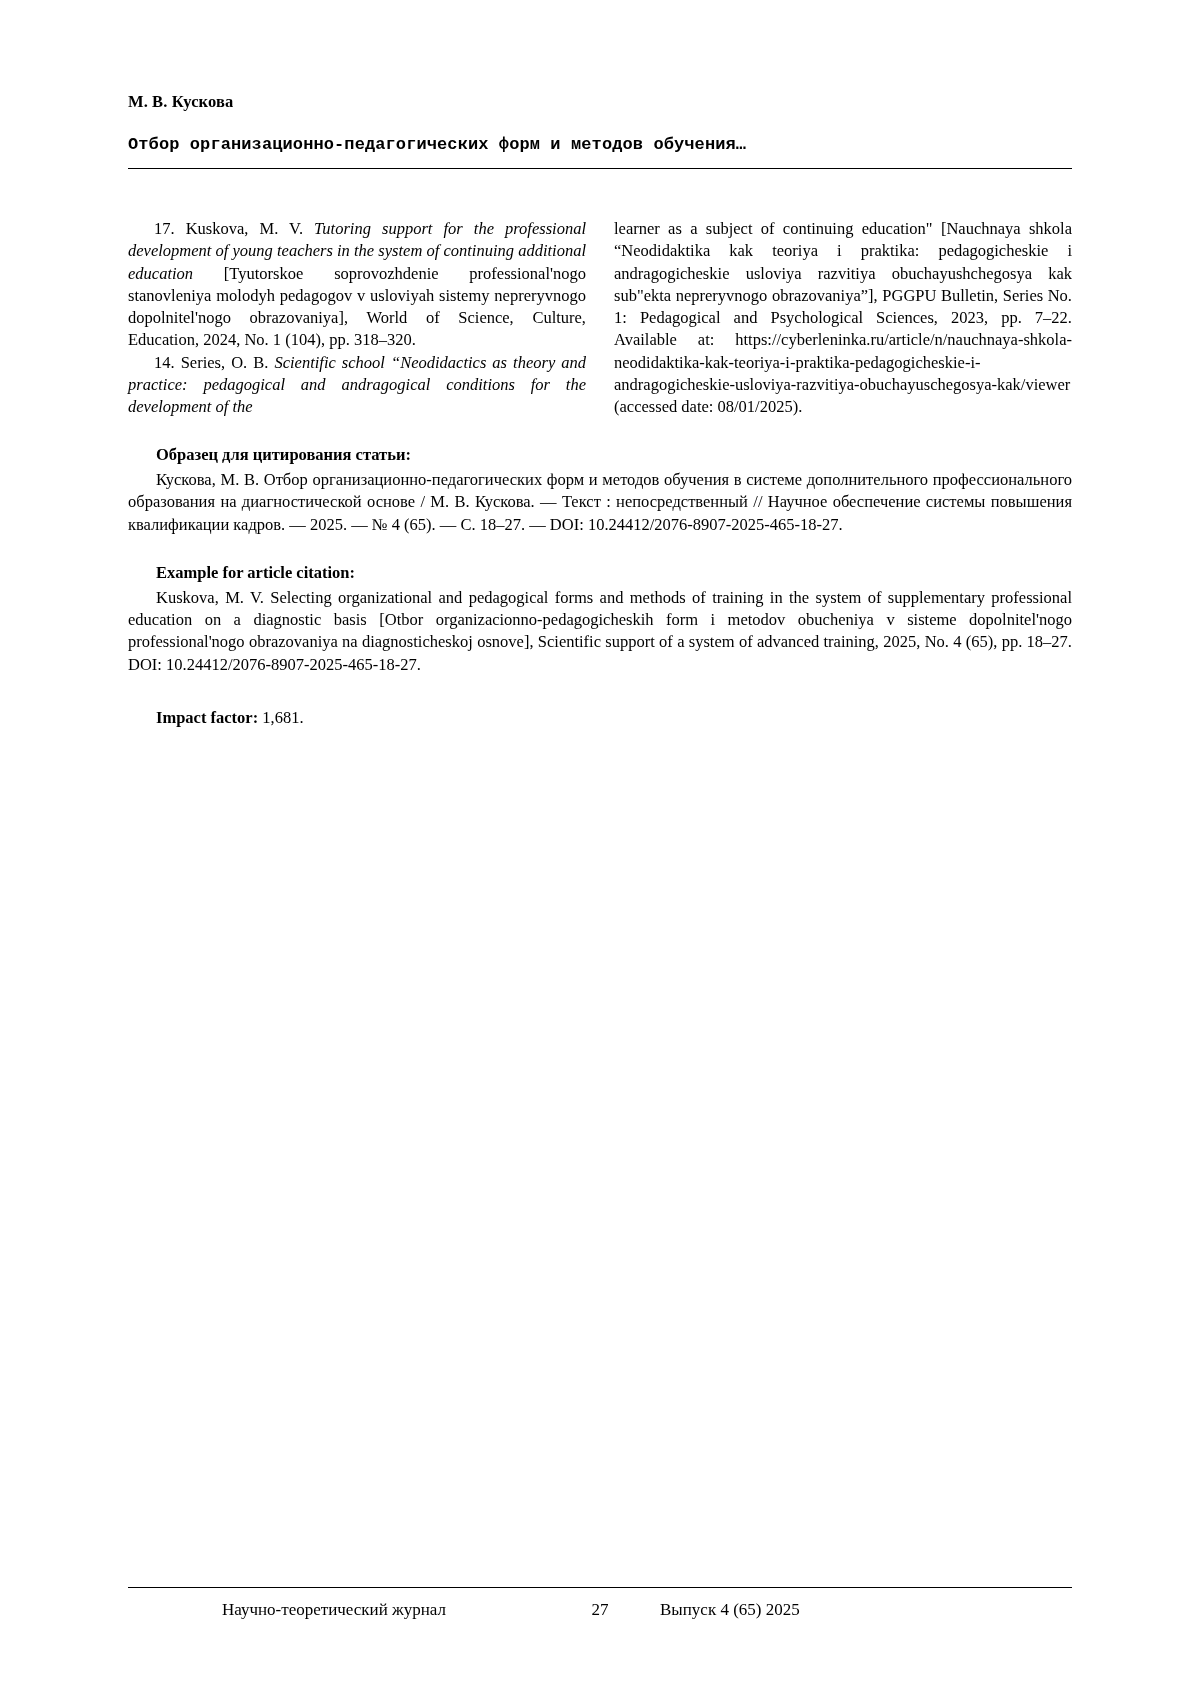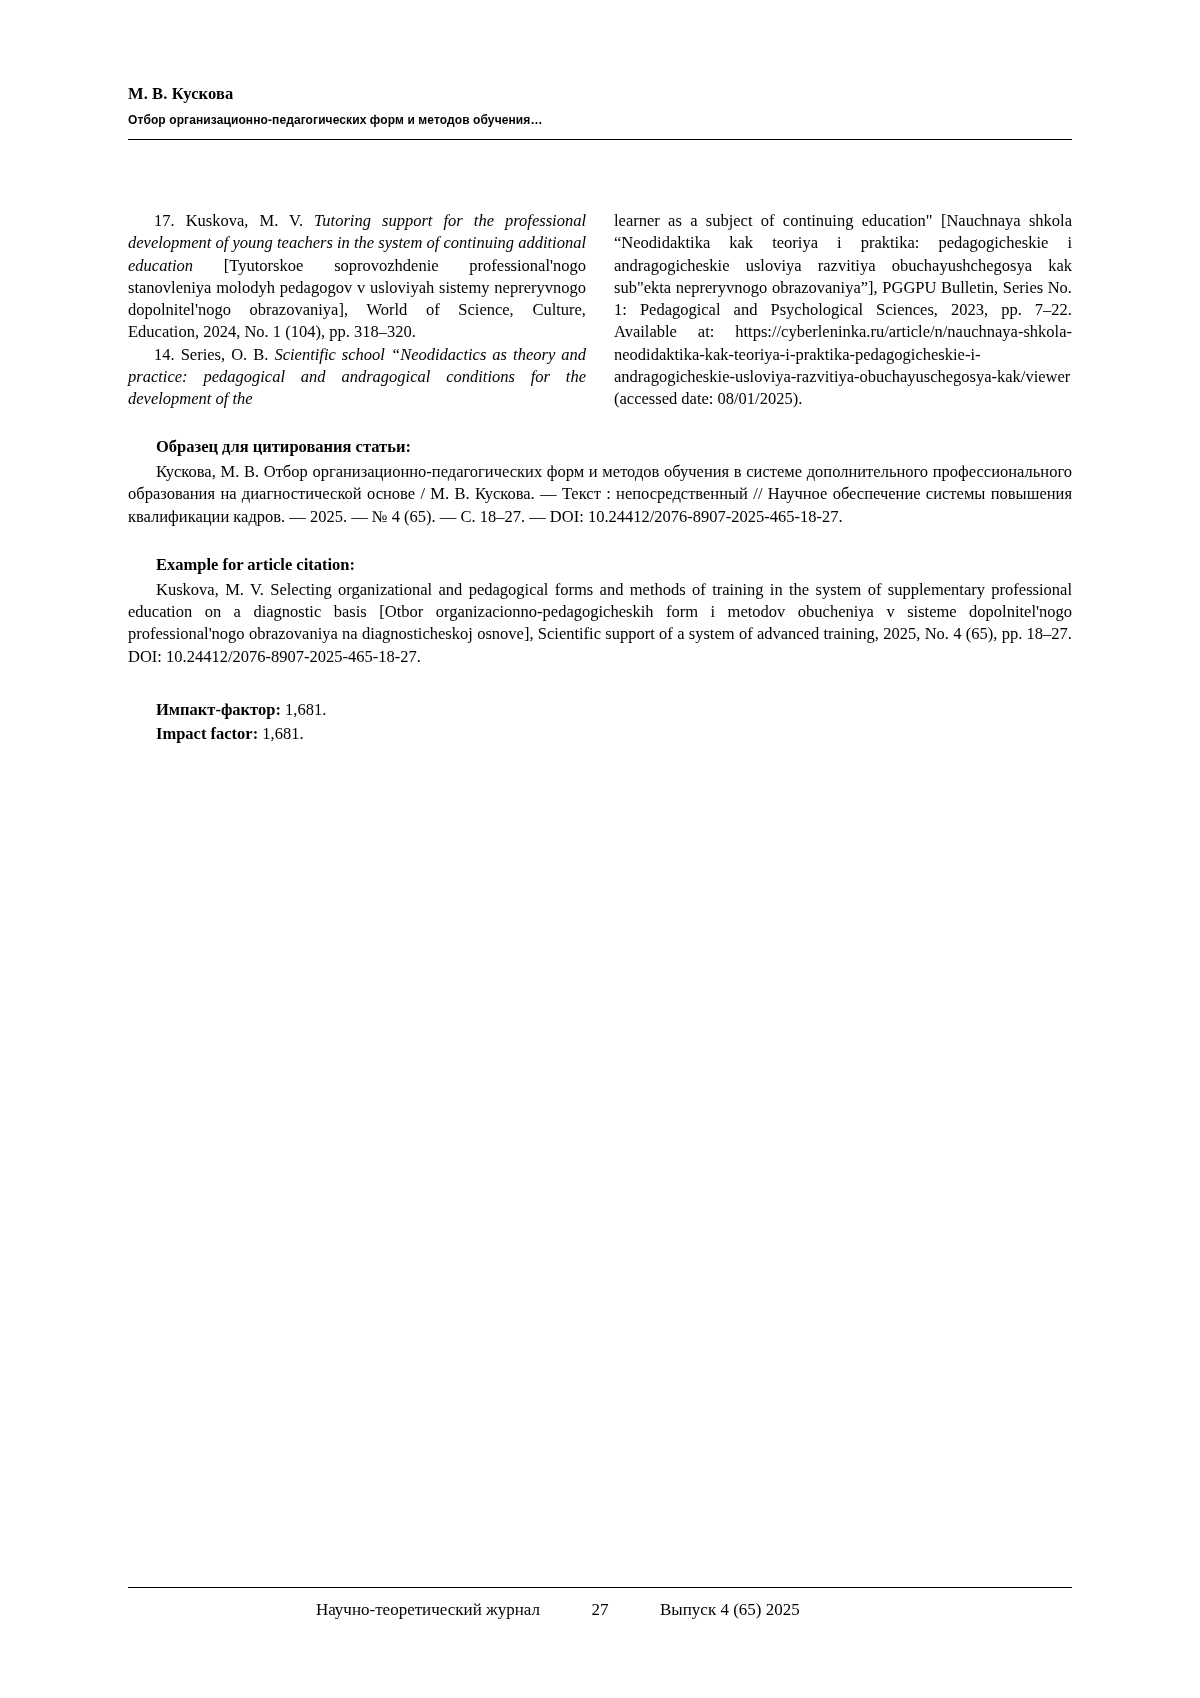--- a/index.html
+++ b/index.html
@@ -12,46 +12,46 @@
     height: 1698px;
     font-family: "Liberation Serif", serif;
     color: #000000;
     position: relative;
   }
   .page {
     position: relative;
     width: 1200px;
     height: 1698px;
     box-sizing: border-box;
-    padding: 4px 128px;
+    padding: 12px 128px;
   }
 
   
   .header {
     position: relative;
     padding-top: 78px;
     min-height: 92px;
   }
   .header-text {
     width: 700px;
   }
   .header-line1 {
     font-family: "Liberation Serif", serif;
     font-weight: bold;
     font-size: 16.5px;
     letter-spacing: 0.1px;
     line-height: 1.45;
   }
   .header-line2 {
-    font-family: Liberation Sans, sans-serif;
+    font-family: Liberation Mono, monospace;
     font-weight: bold;
-    font-size: 12px;
+    font-size: 17px;
     letter-spacing: 0.1px;
     line-height: 1.45;
-    margin-top: 6px;
+    margin-top: 19px;
   }
   .header-rule {
     border-bottom: 1.6px solid #000;
     margin-top: 10px;
   }
 
   
   .logo {
     position: absolute;
     right: 0px;
@@ -119,21 +119,21 @@
   }
   .footer-rule {
     border-bottom: 1.6px solid #000;
     margin-bottom: 12px;
   }
   .footer-row {
     display: flex;
     align-items: baseline;
     font-size: 17px;
   }
-  .footer-left { flex: 1; text-align: right; }
+  .footer-left { flex: 1; text-align: center; }
   .footer-center { flex: 0 0 auto; width: 120px; text-align: center; }
   .footer-right { flex: 1; text-align: left; }
 </style>
 </head>
 <body>
 
 <div class="page">
 
   <div class="header">
     <div class="header-text">
@@ -171,24 +171,20 @@
     <div class="block-body">Кускова, М. В. Отбор организационно-педагогических форм и методов обучения в системе дополнительного профессионального образования на диагностической основе / М. В. Кускова. — Текст : непосредственный // Научное обеспечение системы повышения квалификации кадров. — 2025. — № 4 (65). — С. 18–27. — DOI: 10.24412/2076-8907-2025-465-18-27.</div>
   </div>
 
   <div class="block">
     <div class="block-title">Example for article citation:</div>
     <div class="block-body-en">Kuskova, M. V. Selecting organizational and pedagogical forms and methods of training in the system of supplementary professional education on a diagnostic basis [Otbor organizacionno-pedagogicheskih form i metodov obucheniya v sisteme dopolnitel'nogo professional'nogo obrazovaniya na diagnosticheskoj osnove], Scientific support of a system of advanced training, 2025, No. 4 (65), pp. 18–27. DOI: 10.24412/2076-8907-2025-465-18-27.</div>
   </div>
 
   <div class="impact">
     <div>
-      <b>Импакт-фактор:</b>
-      <span>1,681.</span>
-    </div>
-    <div>
       <b>Impact factor:</b>
       <span>1,681.</span>
     </div>
   </div>
 
   <div class="footer">
     <div class="footer-rule"></div>
     <div class="footer-row">
       <div class="footer-left">Научно-теоретический журнал</div>
       <div class="footer-center">27</div>

